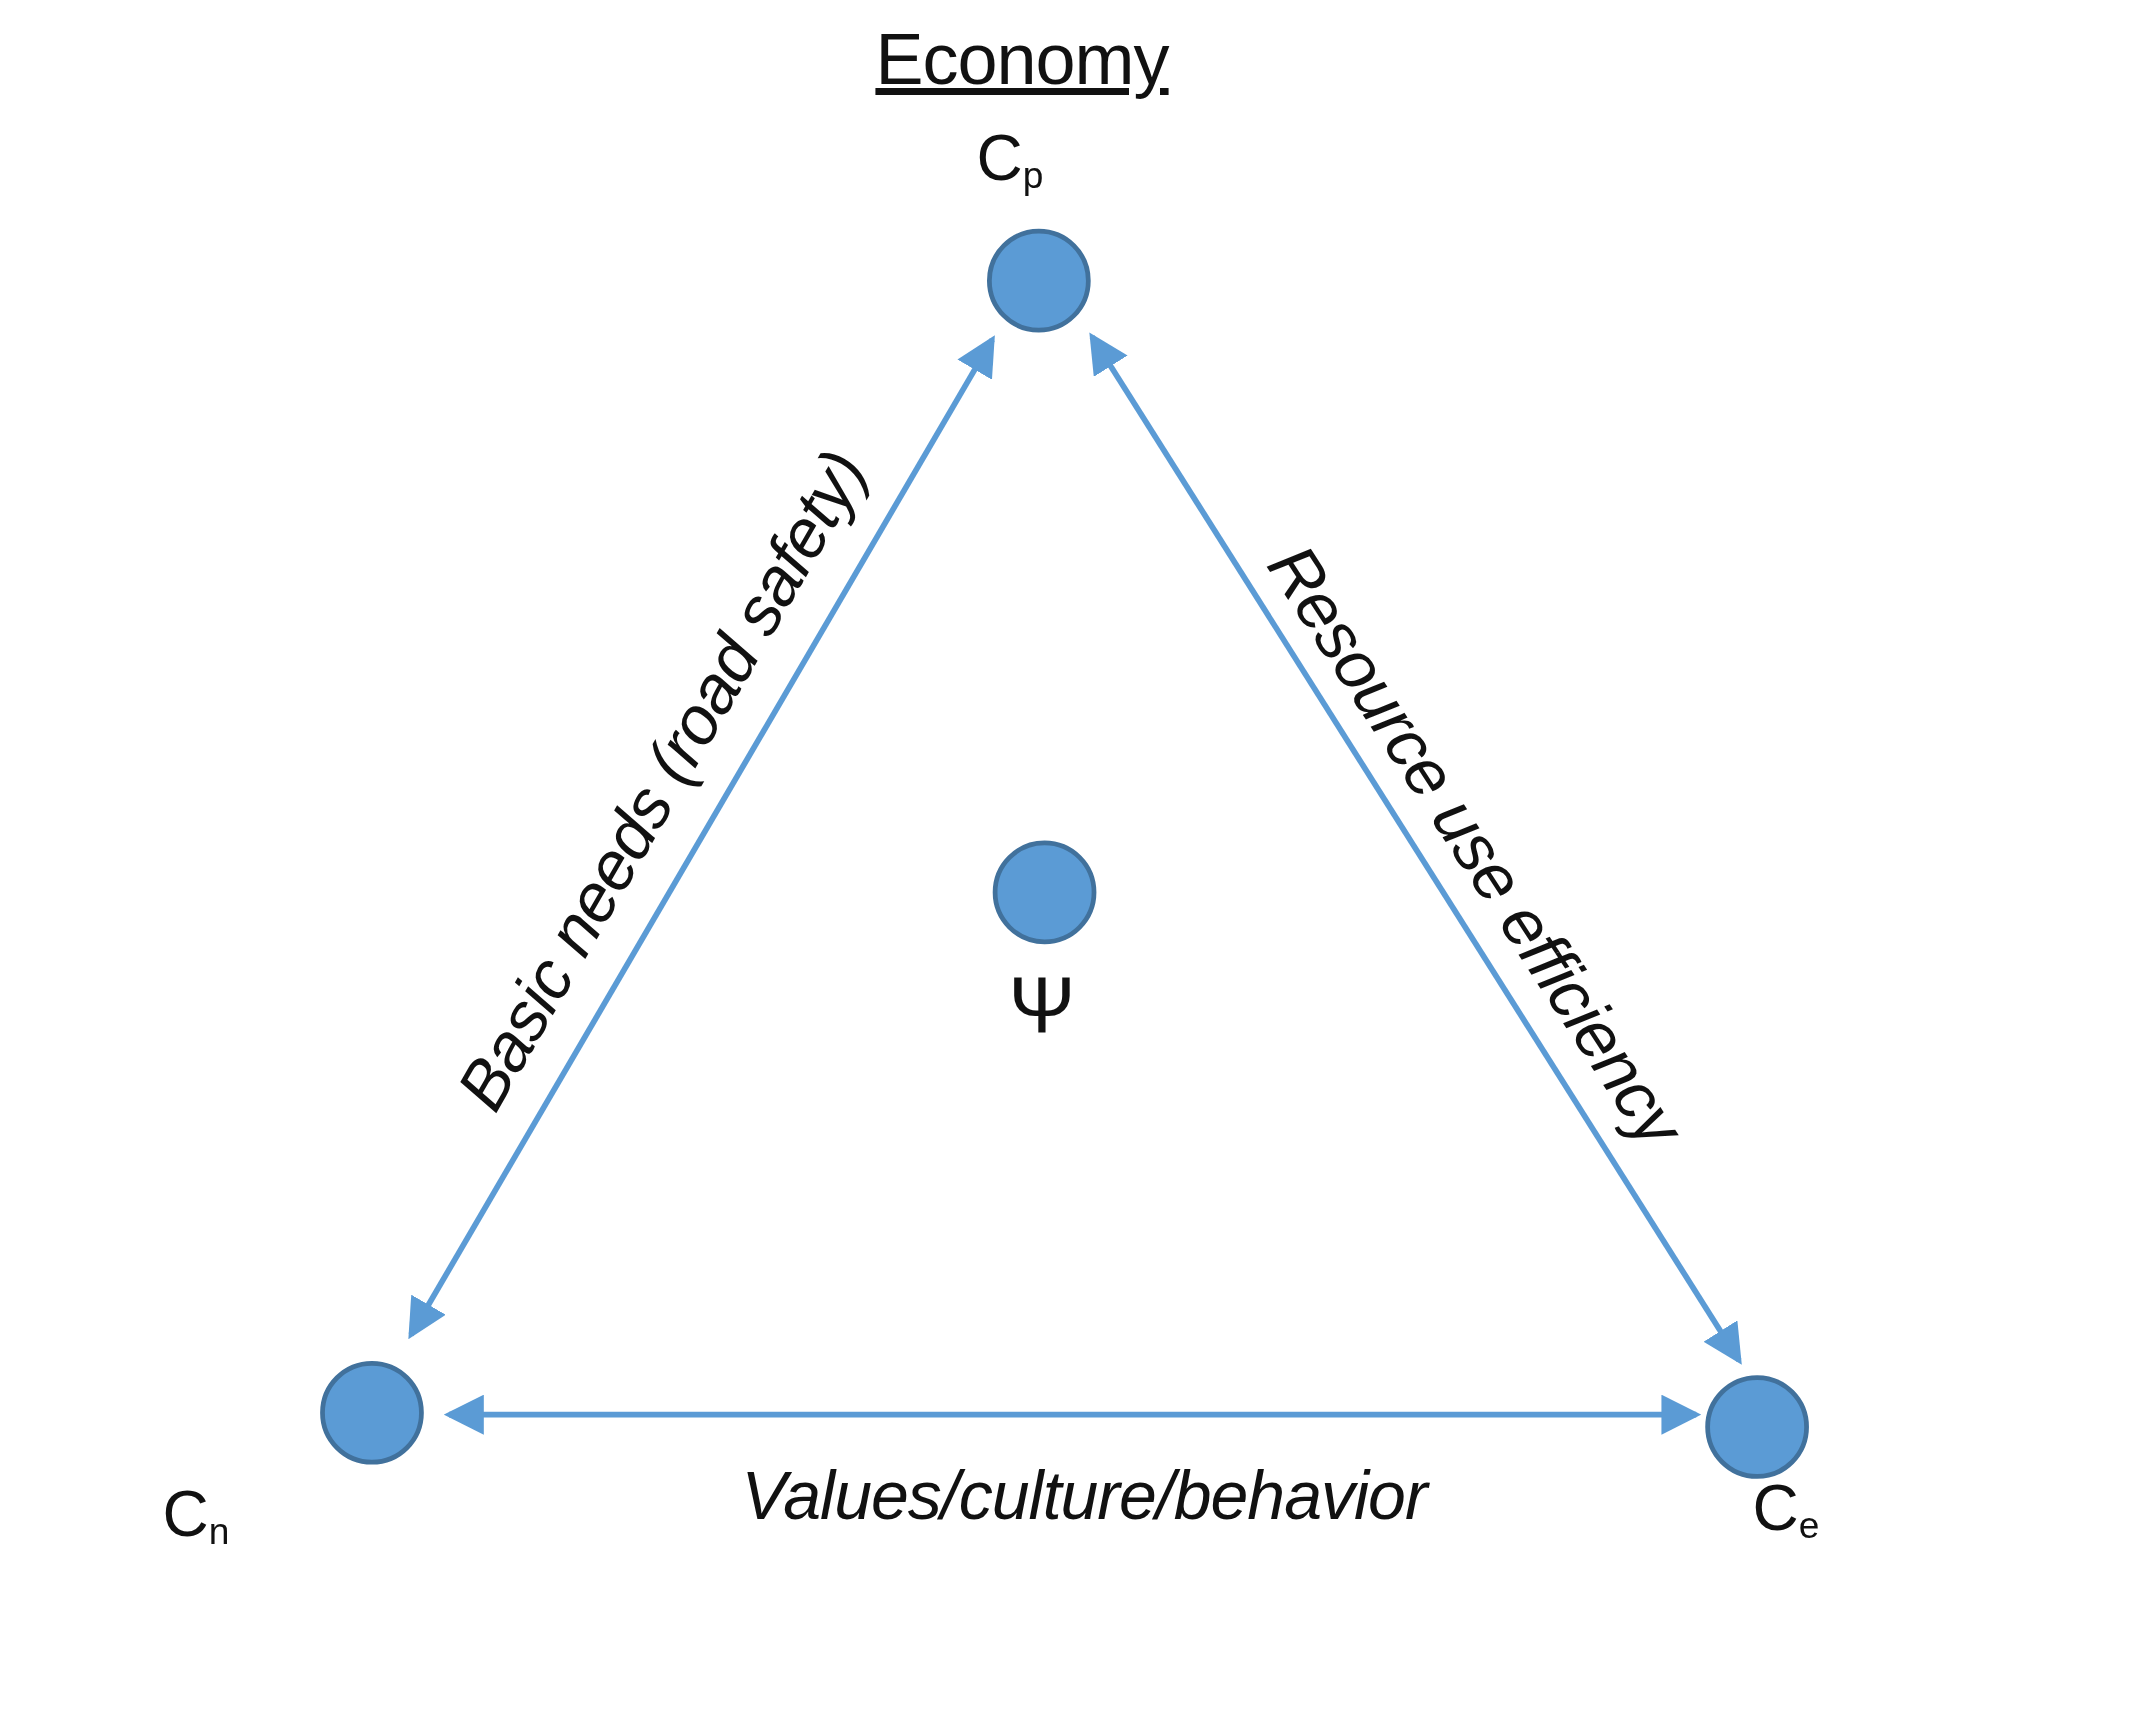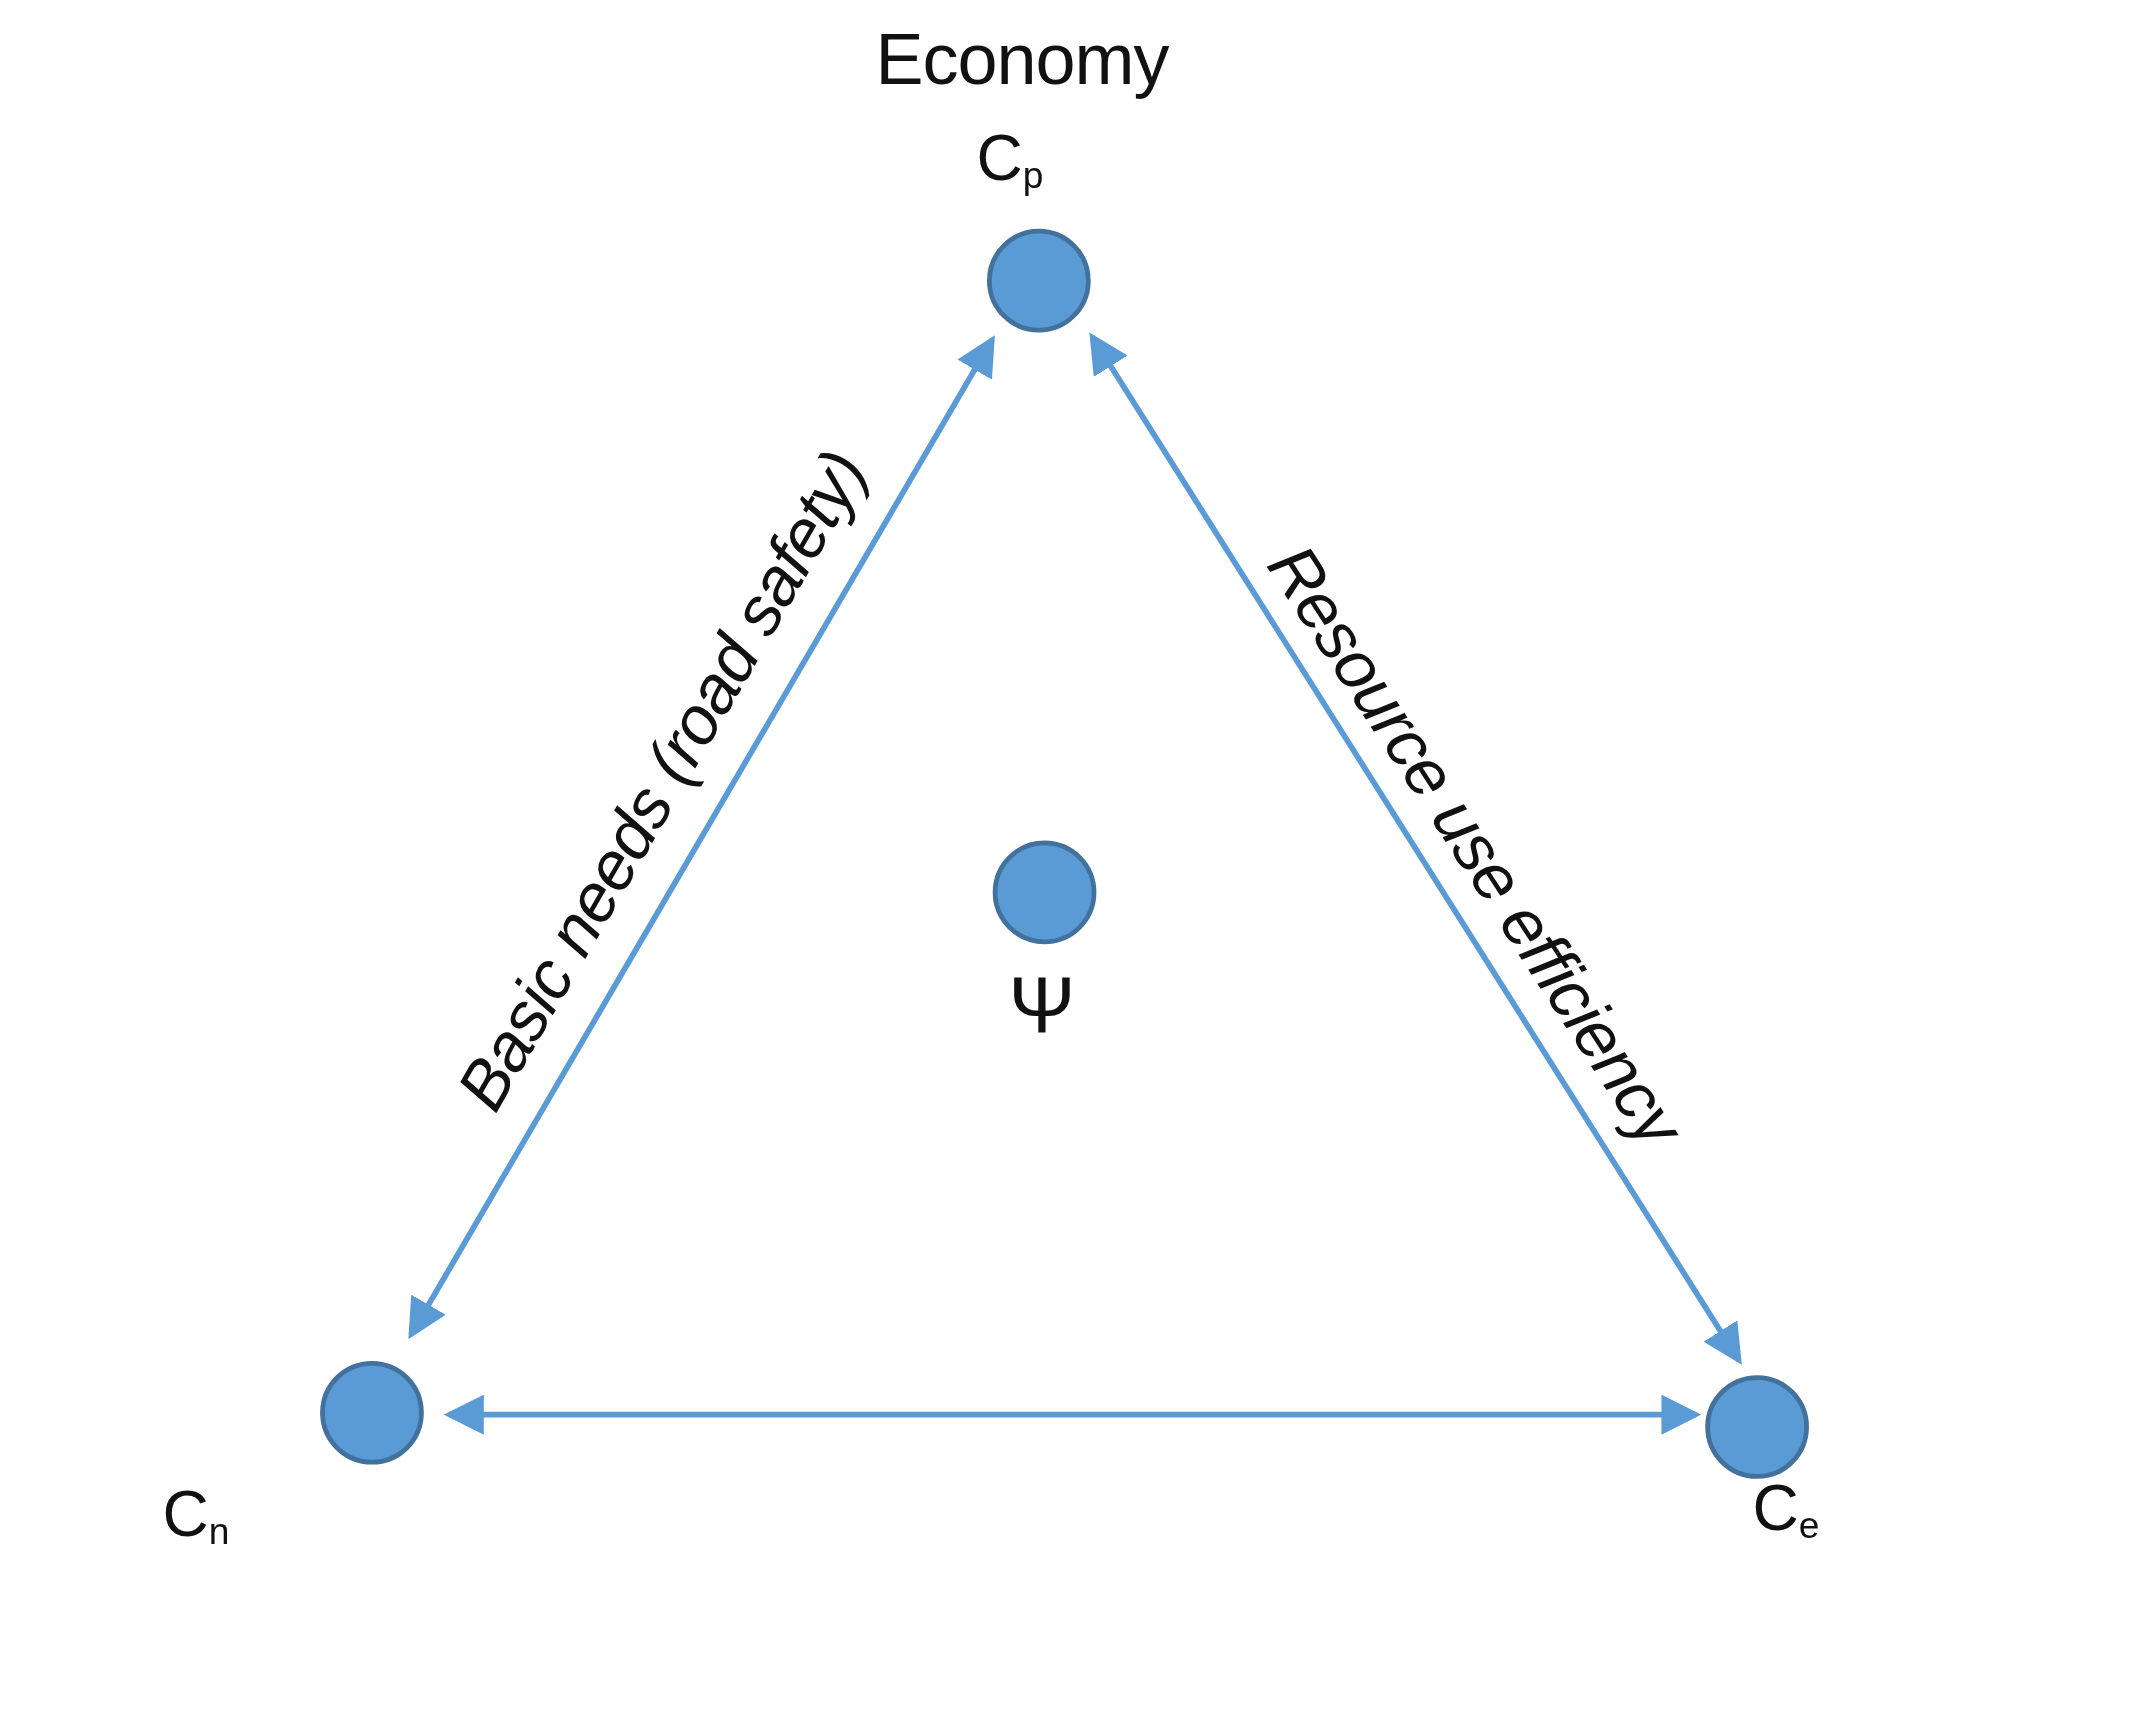--- a/index.html
+++ b/index.html
@@ -22,21 +22,21 @@
   .stage svg{position:absolute;left:0;top:0;}
   .edge{stroke:var(--arrow);stroke-width:6;fill:none;}
   .node{fill:var(--node-fill);stroke:var(--node-stroke);stroke-width:5;}
   #arrowhead path{fill:var(--arrow);}
   .lbl{
     position:absolute;
     white-space:nowrap;
     transform:translate(-50%,-50%);
     line-height:1;
   }
-  .vertex-title{font-size:72px;letter-spacing:-1px;}
+  .vertex-title{font-size:72px;letter-spacing:-1px;text-decoration:underline;}
   .symbol{font-size:64px;}
   .symbol sub{font-size:0.58em;line-height:0;vertical-align:-0.22em;}
   .psi{font-size:80px;}
   .edge-label{font-size:68px;font-style:italic;letter-spacing:-1px;}
   #economy-title{left:1022px;top:59px;}
   #economy-symbol{left:1010px;top:158px;}
   #psi-symbol{left:1042px;top:1006px;}
   #cn-symbol{left:196px;top:1514px;}
   #safety-title{left:24px;top:1632px;transform:translateY(-50%);}
   #ce-symbol{left:1786px;top:1508px;}
@@ -78,15 +78,16 @@
   <div class="lbl symbol" id="cn-symbol"><span>C</span><sub>n</sub></div>
 
 
   <div class="lbl symbol" id="ce-symbol"><span>C</span><sub>e</sub></div>
 
 
   <div class="lbl edge-label" id="edge-left-label">Basic needs (road safety)</div>
 
   <div class="lbl edge-label" id="edge-right-label">Resource use efficiency</div>
 
+  <div class="lbl edge-label" id="edge-bottom-label">Values/culture/behavior</div>
 
 </div>
 
 
 </body></html>

